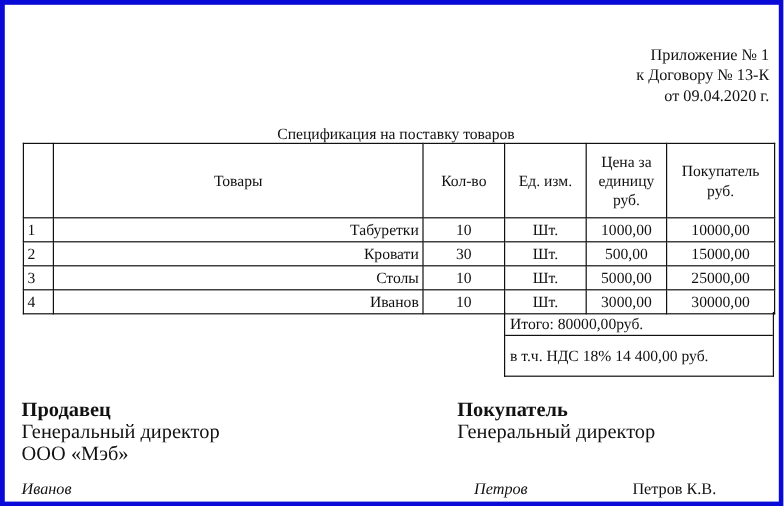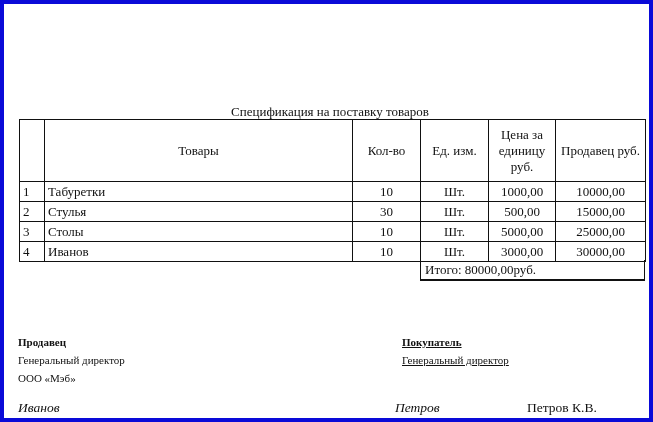--- a/index.html
+++ b/index.html
@@ -16,70 +16,73 @@
     position: absolute; left: 19px; top: 119px; border-collapse: collapse;
     table-layout: fixed; width: 626px;
   }
   table.spec td, table.spec th {
     border: 1px solid #111; font-weight: normal; font-size: 13px; line-height: 16px;
     padding: 0 3px; vertical-align: middle;
   }
   table.spec th { height: 62px; text-align: center; }
   table.spec td { height: 20px; }
   .c-num { text-align: left; padding-left: 3px; }
-  .c-name { text-align: left; padding-left: 4px; }
+  .c-name { text-align: right; padding-left: 4px; }
   .c-center { text-align: center; }
   .totals { position: absolute; left: 420px; top: 260px; width: 225px; border: 1px solid #111; border-top: none; }
   .totals div { font-size: 13px; padding-left: 4px; }
   .tot1 { height: 20px; line-height: 20px; border-bottom: 1px solid #111; }
   .tot2 { height: 33px; line-height: 33px; }
-  .party { position: absolute; top: 333px; line-height: 18px; font-size: 11px; }
+  .party { position: absolute; top: 333px; line-height: 18px; font-size: 17px; }
   .party .role { font-weight: bold; }
   .sig { position: absolute; top: 400px; font-size: 13.5px; }
   .sig .hand { font-style: italic; }
 </style>
 </head>
 <body>
 
 <div class="frame"></div>
 
 <div class="appendix">
+  <div>Приложение № 1</div>
+  <div>к Договору № 13-К</div>
+  <div>от 09.04.2020 г.</div>
 </div>
 
 <div class="title">Спецификация на поставку товаров</div>
 
 <table class="spec">
   <colgroup>
     <col style="width:25px">
     <col style="width:308px">
     <col style="width:68px">
     <col style="width:68px">
     <col style="width:67px">
     <col style="width:90px">
   </colgroup>
   <tbody>
       <tr>
     <th></th>
     <th>Товары</th>
     <th>Кол-во</th>
     <th>Ед. изм.</th>
     <th>Цена за единицу руб.</th>
-    <th>Продавец руб.</th>
+    <th>Покупатель руб.</th>
   </tr>
   <tr>
     <td class="c-num">1</td>
     <td class="c-name">Табуретки</td>
     <td class="c-center">10</td>
     <td class="c-center">Шт.</td>
     <td class="c-center">1000,00</td>
     <td class="c-center">10000,00</td>
   </tr>
   <tr>
     <td class="c-num">2</td>
-    <td class="c-name">Стулья</td>
+    <td class="c-name">Кровати</td>
     <td class="c-center">30</td>
     <td class="c-center">Шт.</td>
     <td class="c-center">500,00</td>
     <td class="c-center">15000,00</td>
   </tr>
   <tr>
     <td class="c-num">3</td>
     <td class="c-name">Столы</td>
     <td class="c-center">10</td>
     <td class="c-center">Шт.</td>
@@ -92,35 +95,36 @@
     <td class="c-center">10</td>
     <td class="c-center">Шт.</td>
     <td class="c-center">3000,00</td>
     <td class="c-center">30000,00</td>
   </tr>
 </tbody>
   </table>
 
 <div class="totals">
   <div class="tot1">Итого:  80000,00руб.</div>
+  <div class="tot2">в  т.ч.  НДС 18% 14 400,00 руб.</div>
 </div>
 
 <div class="party" style="left:18px;">
   <div class="role">Продавец</div>
   <div>Генеральный директор</div>
   <div>ООО «Мэб»</div>
 </div>
 <div class="sig" style="left:18px;">
   <span class="hand">Иванов</span>
 </div>
 <div class="sig" style="left:113px;margin-top:28px;">
   <span>Иванов П.М.</span>
 </div>
 
-<div class="party" style="left:402px;text-decoration:underline;">
+<div class="party" style="left:381px;">
   <div class="role">Покупатель</div>
   <div>Генеральный директор</div>
 </div>
 <div class="sig" style="left:395px;">
   <span class="hand">Петров</span>
 </div>
 <div class="sig" style="left:527px;">
   <span>Петров К.В.</span>
 </div>
 

